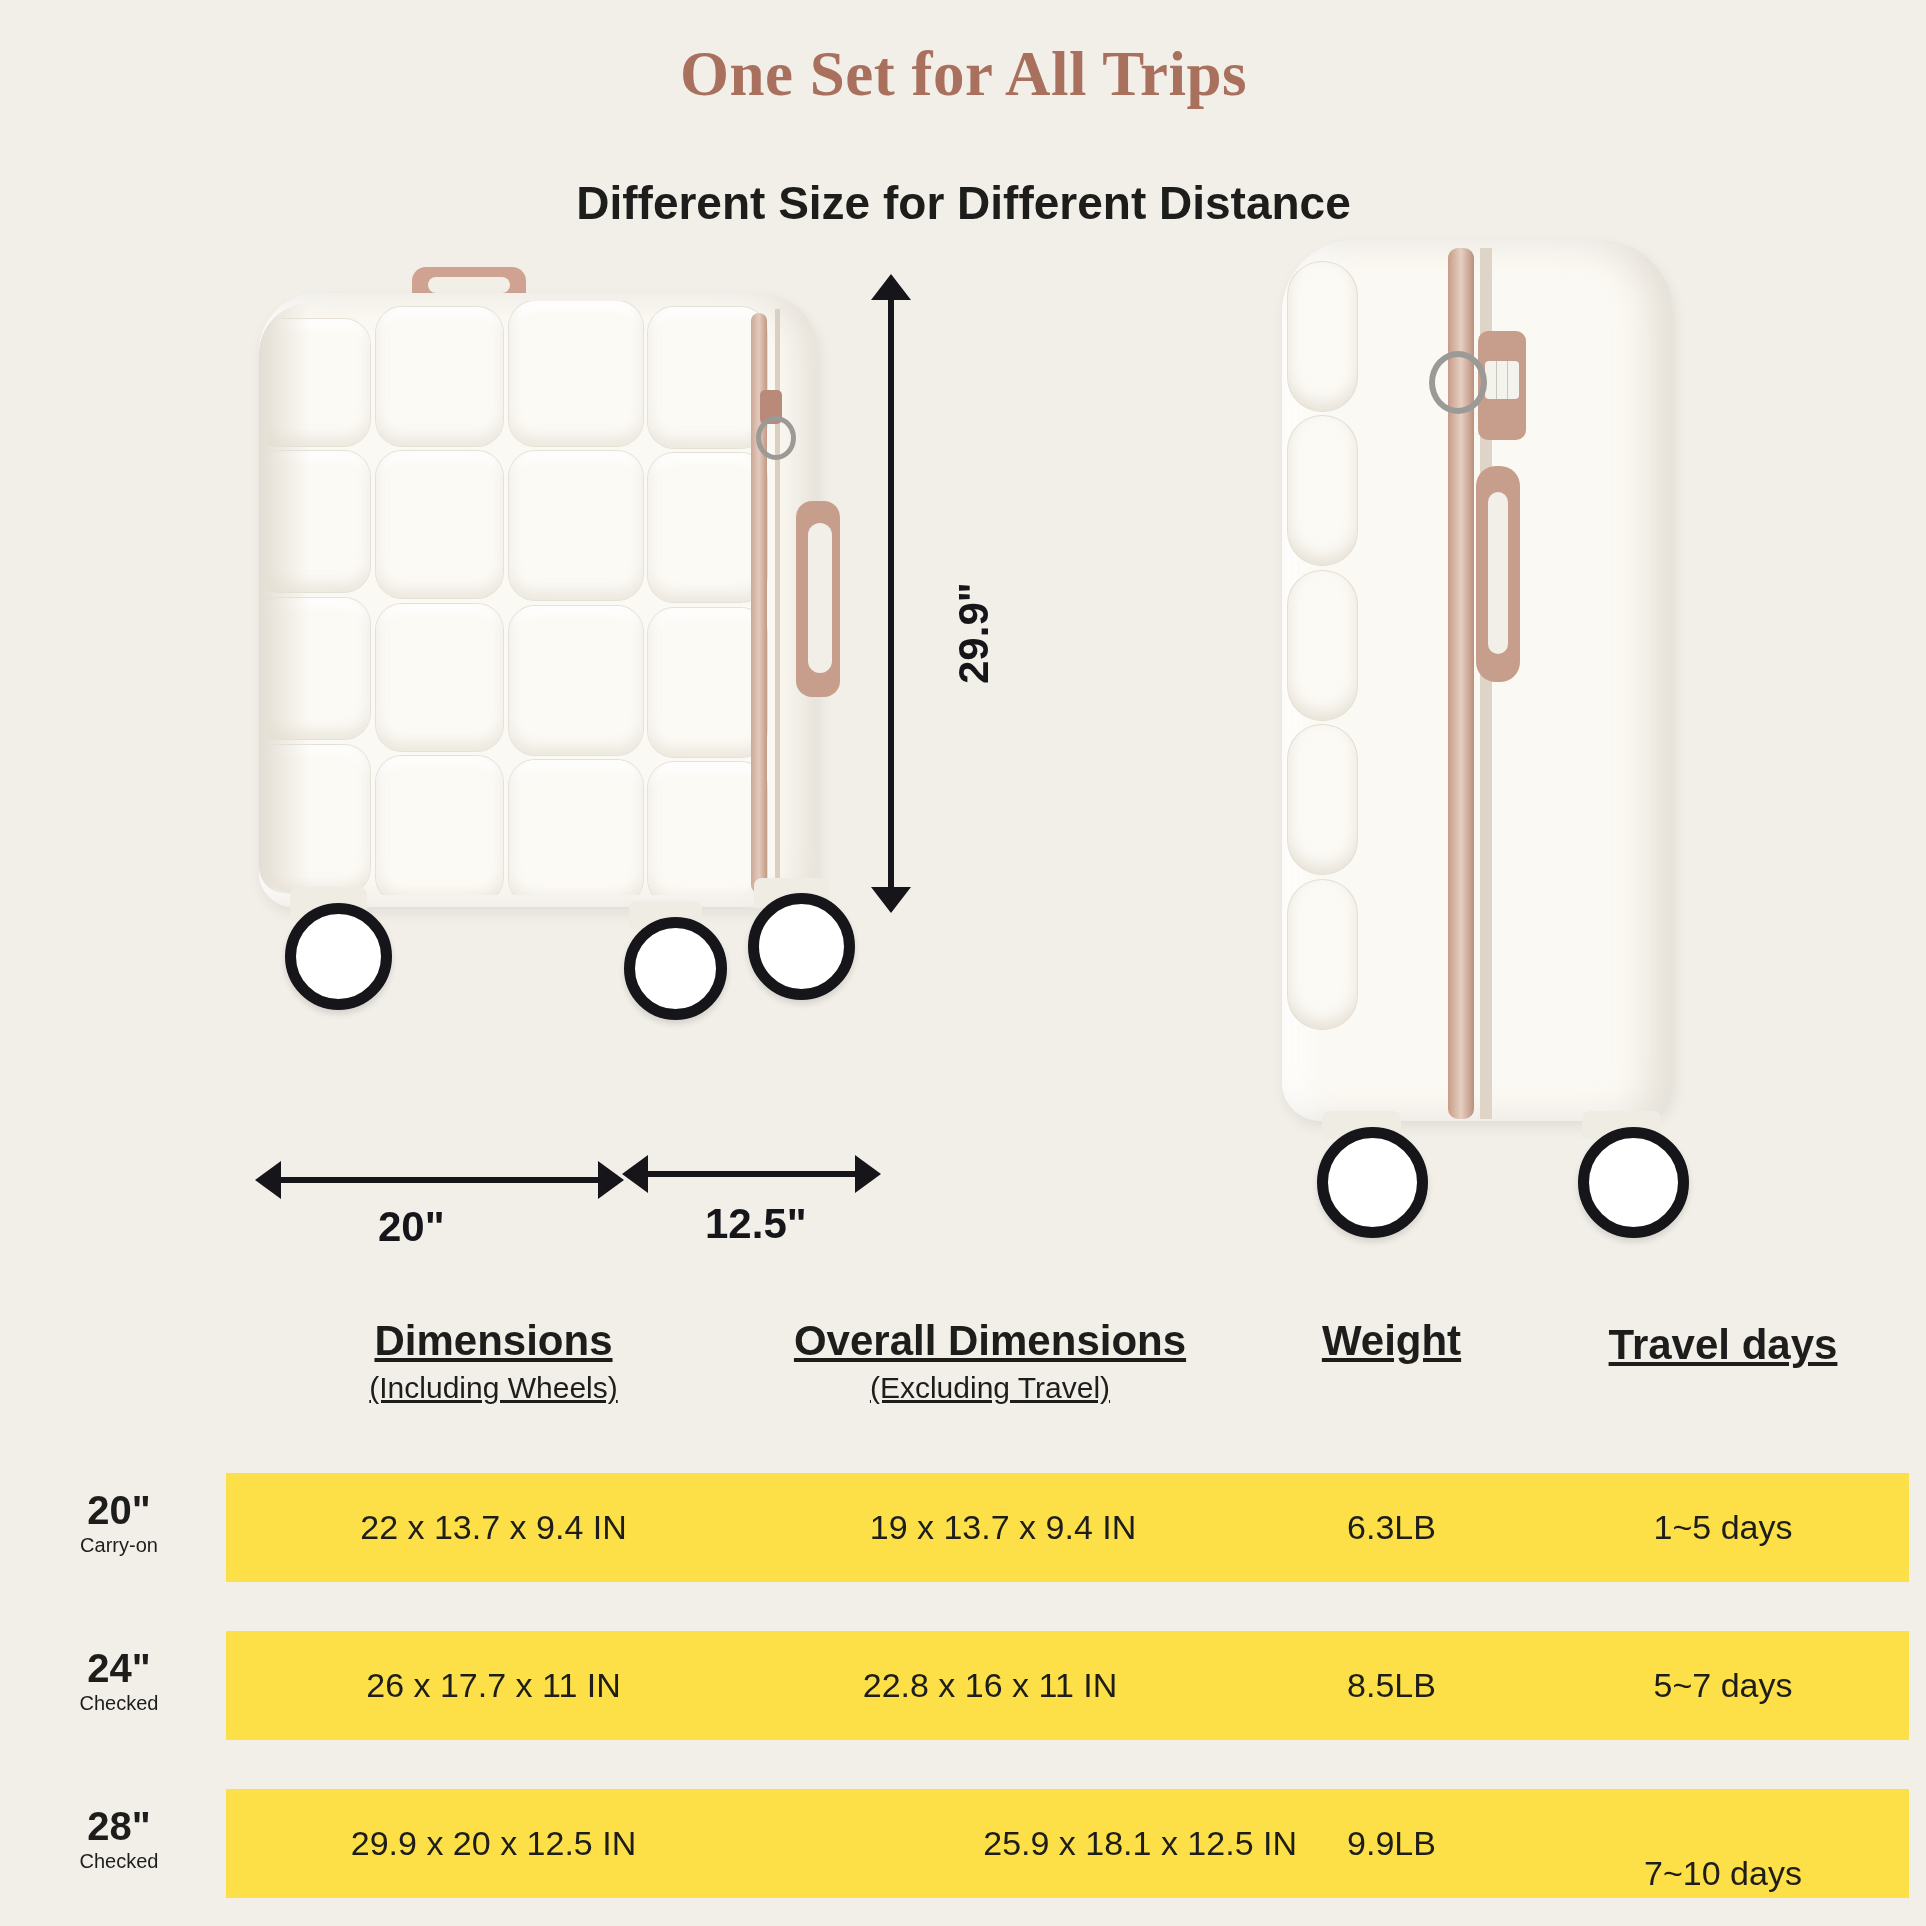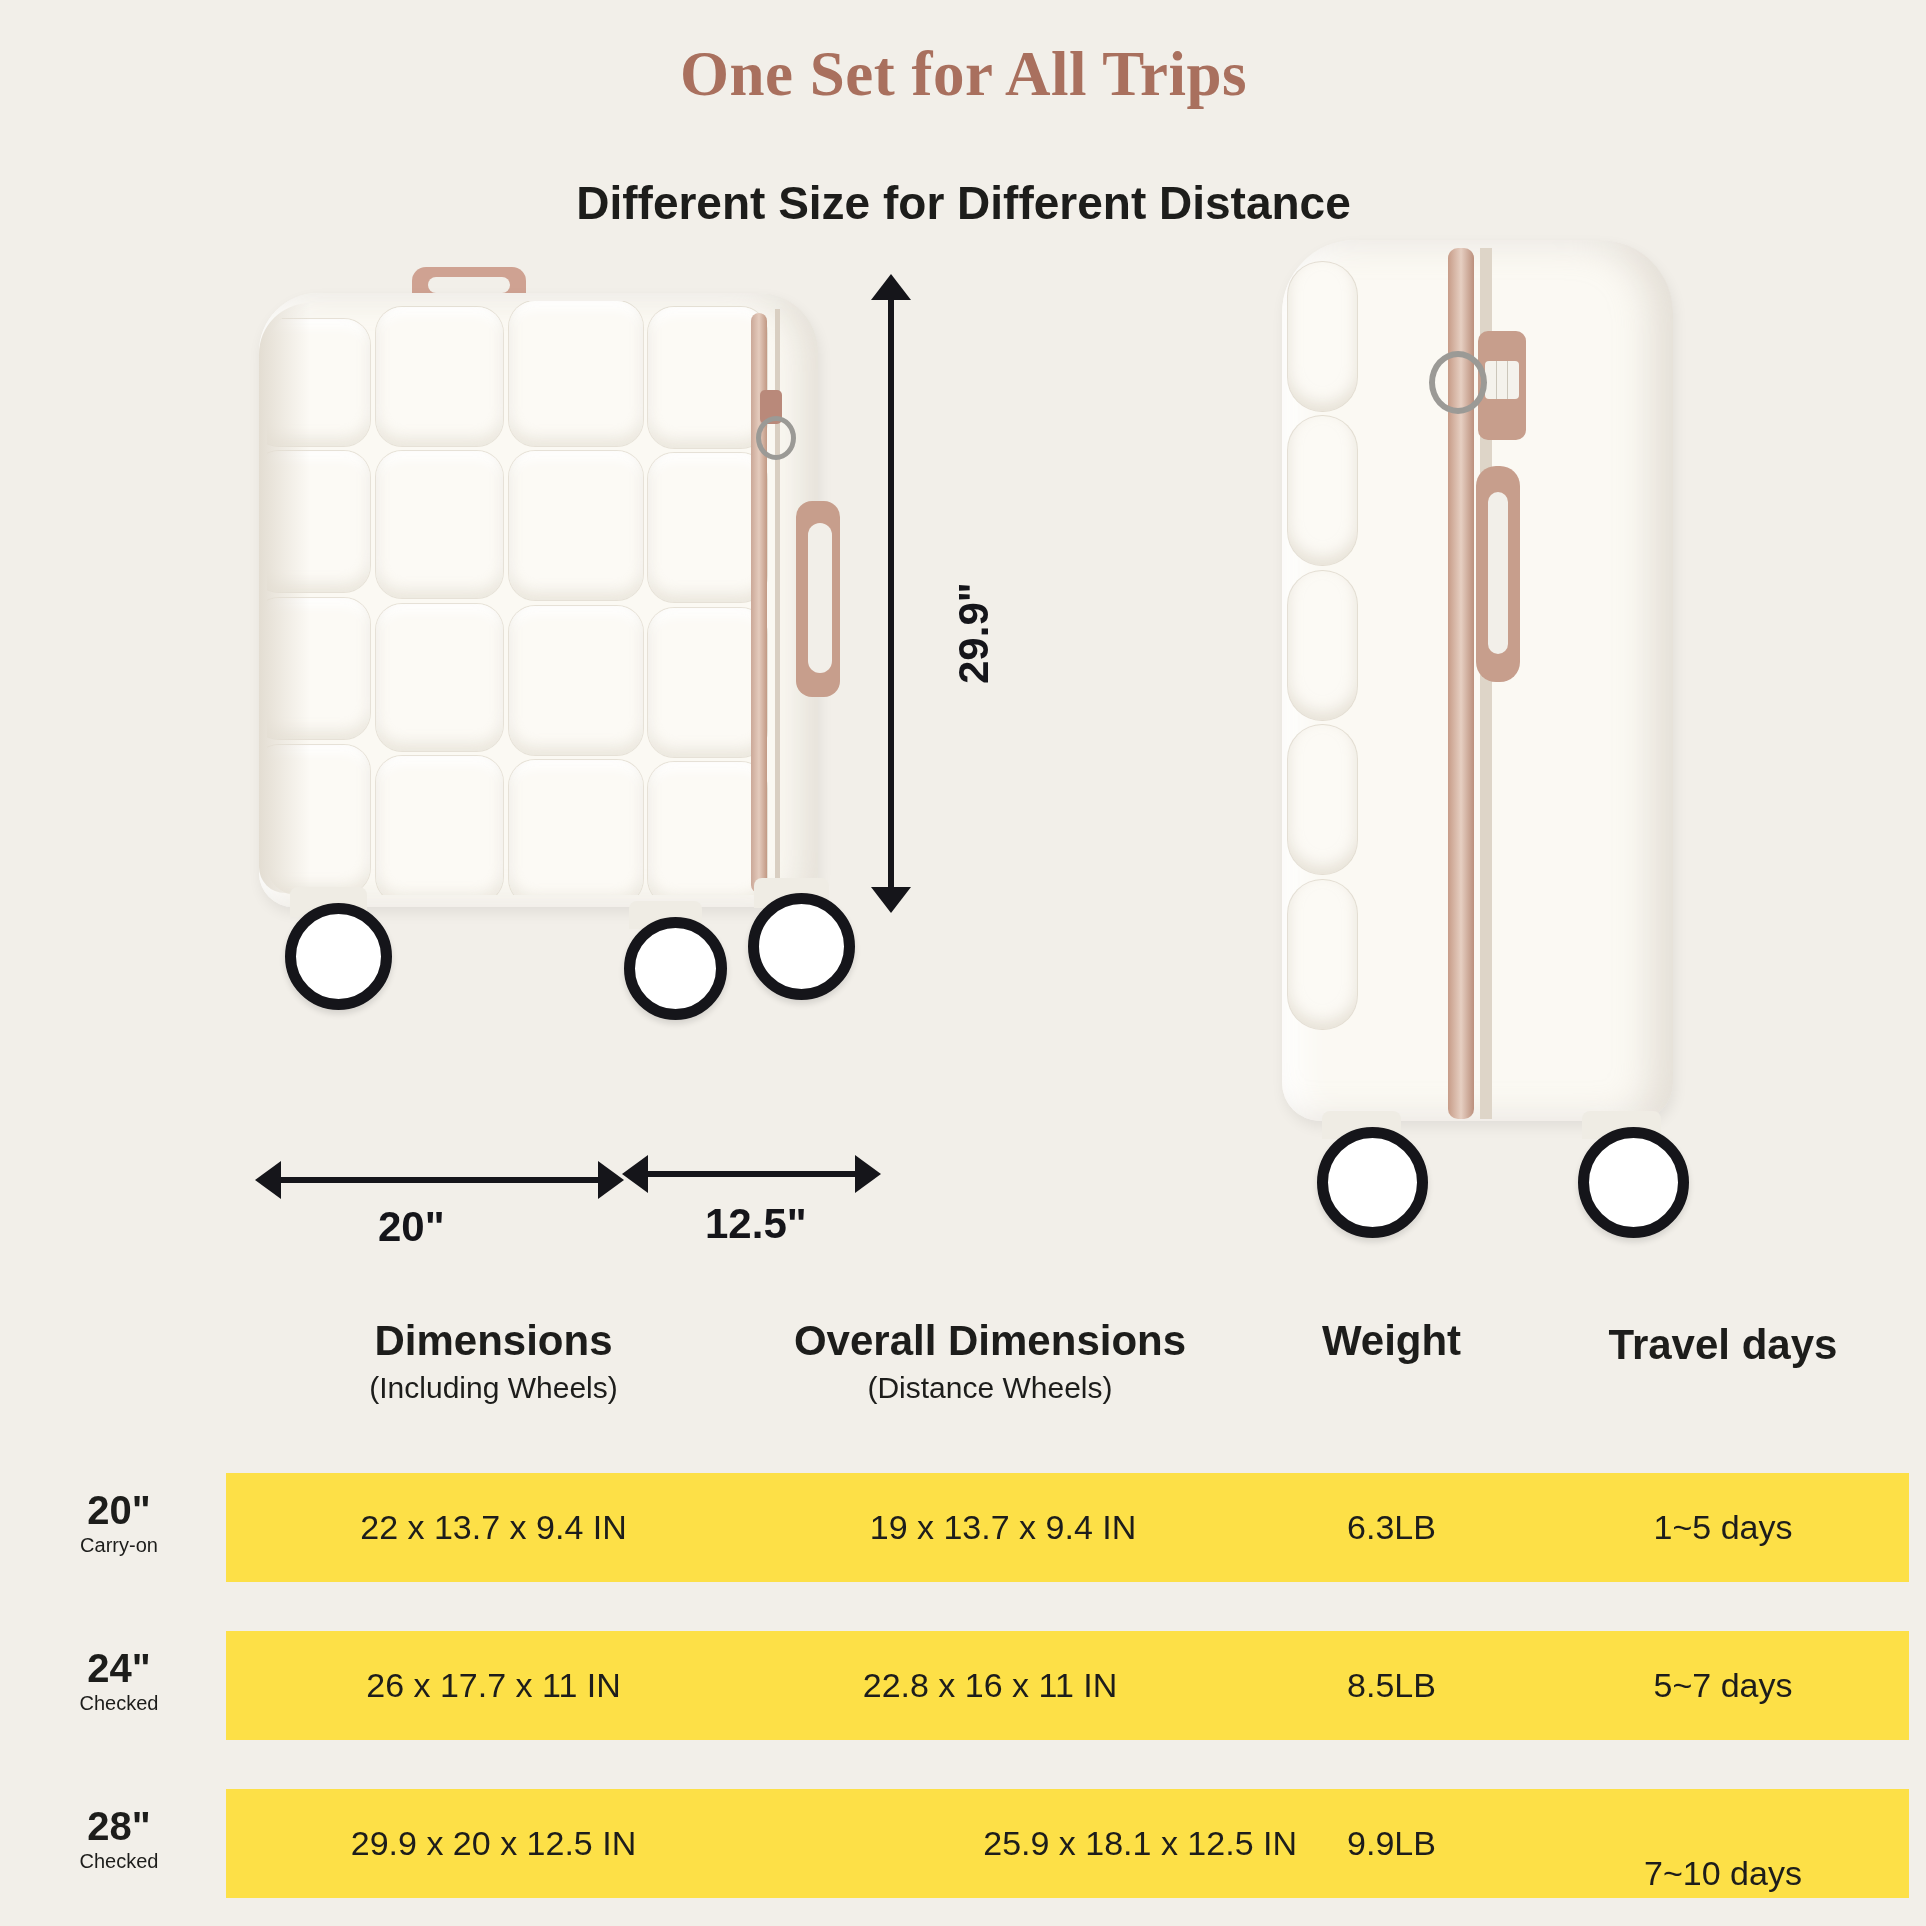--- a/index.html
+++ b/index.html
@@ -281,20 +281,21 @@
     left: 0;
     width: 1927px;
   }
   .thead {
     position: relative;
     height: 134px;
   }
   .th {
     position: absolute;
     text-align: center;
+    text-decoration: underline;
   }
   .th .t1 {
     font-size: 42px;
     font-weight: bold;
     color: #1d1d1b;
     line-height: 1.15;
   }
   .th .t2 {
     font-size: 30px;
     color: #1d1d1b;
@@ -432,21 +433,21 @@
 
   <div class="table-wrap">
 
     <div class="thead">
       <div class="th" style="left:226px; width:535px; top:0;">
         <div class="t1">Dimensions</div>
         <div class="t2">(Including Wheels)</div>
       </div>
       <div class="th" style="left:683px; width:614px; top:0;">
         <div class="t1">Overall Dimensions</div>
-        <div class="t2">(Distance Wheels)</div>
+        <div class="t2">(Excluding Travel)</div>
       </div>
       <div class="th" style="left:1233px; width:317px; top:0;">
         <div class="t1">Weight</div>
         <div class="t2"></div>
       </div>
       <div class="th" style="left:1530px; width:386px; top:4px;">
         <div class="t1">Travel days</div>
         <div class="t2"></div>
       </div>
     </div>

